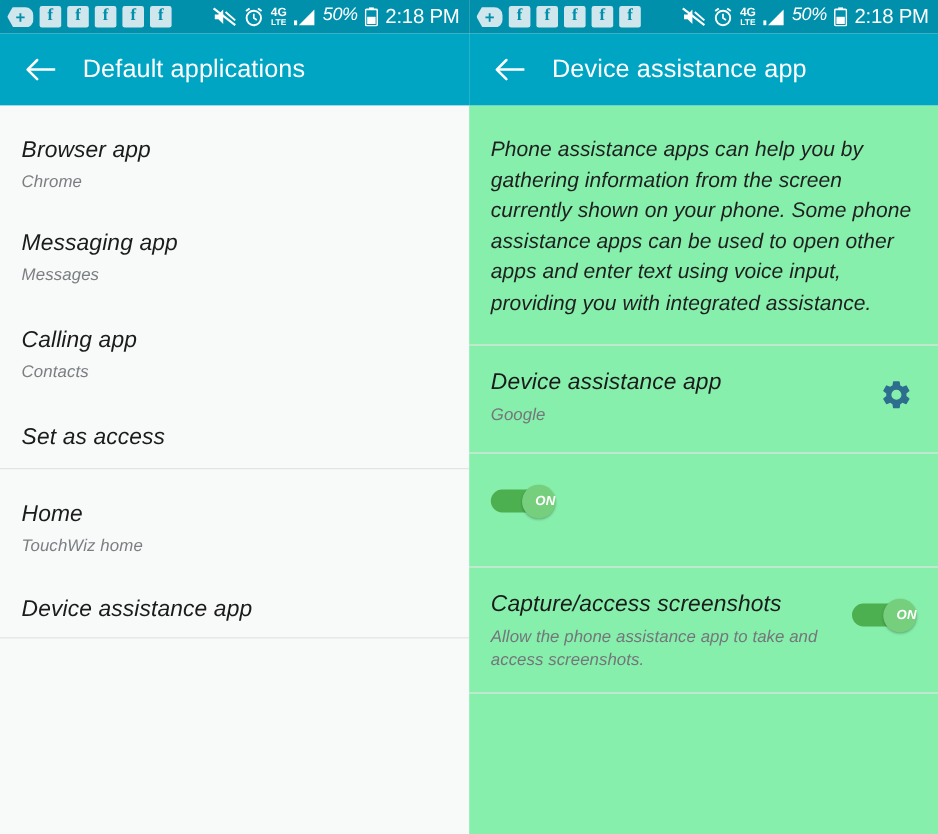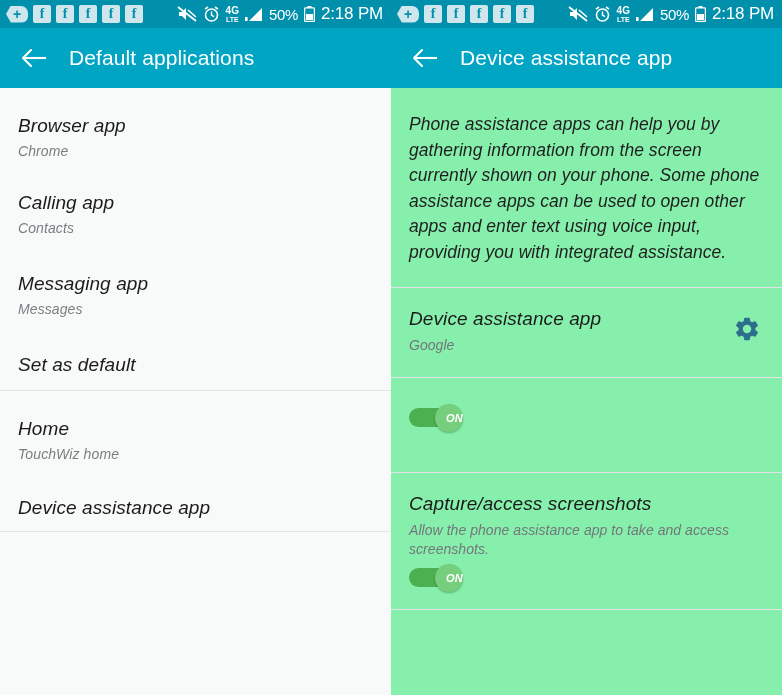--- a/index.html
+++ b/index.html
@@ -34,21 +34,20 @@
     color: #ffffff;
   }
   .status-left-icons {
     display: flex;
     align-items: center;
     gap: 5px;
   }
   .status-right-icons {
     margin-left: auto;
     display: flex;
-    align-items: center;
     gap: 6px;
   }
   .sb-icon {
     display: inline-flex;
     align-items: center;
     justify-content: center;
   }
   .fb-badge {
     width: 18px; height: 18px;
     background: #cfe6ec;
@@ -68,20 +67,21 @@
     font-size: 14px;
     font-weight: bold;
     line-height: 16px;
     text-align: center;
     position: relative;
     clip-path: polygon(0 50%, 22% 0, 100% 0, 100% 100%, 22% 100%);
   }
   .battery-pct {
     font-size: 15px;
     letter-spacing: -0.3px;
+    font-style: italic;
   }
   .clock {
     font-size: 17px;
     letter-spacing: -0.2px;
   }
   .lte-label {
     font-size: 10px;
     font-weight: bold;
     line-height: 1;
     text-align: center;
@@ -391,31 +391,31 @@
 
   <div class="panel left">
     <div class="left-list">
 
       <div class="row r0" style="height:80px;">
         <div class="row-title">Browser app</div>
         <div class="row-sub">Chrome</div>
       </div>
 
       <div class="row" style="height:81px;">
+        <div class="row-title">Messaging app</div>
+        <div class="row-sub">Messages</div>
+      </div>
+
+      <div class="row" style="height:81px;">
         <div class="row-title">Calling app</div>
         <div class="row-sub">Contacts</div>
       </div>
 
-      <div class="row" style="height:81px;">
-        <div class="row-title">Messaging app</div>
-        <div class="row-sub">Messages</div>
-      </div>
-
       <div class="row" style="height:60px;">
-        <div class="row-title">Set as default</div>
+        <div class="row-title">Set as access</div>
       </div>
 
       <div class="divider"></div>
 
       <div class="row" style="height:82px;padding-top:26px;">
         <div class="row-title">Home</div>
         <div class="row-sub">TouchWiz home</div>
       </div>
 
       <div class="row" style="height:58px;">
@@ -450,21 +450,21 @@
       <div class="toggle">
         <div class="track"></div>
         <div class="thumb">
           <span>ON</span>
         </div>
       </div>
     </div>
 
     <div class="divider"></div>
 
-    <div class="right-row" style="min-height:94px;flex-direction:column;">
+    <div class="right-row" style="min-height:94px;">
       <div class="text">
         <div class="rr-title">Capture/access screenshots</div>
         <div class="rr-sub">Allow the phone assistance app to take and access screenshots.</div>
       </div>
       <div class="toggle">
         <div class="track"></div>
         <div class="thumb">
           <span>ON</span>
         </div>
       </div>

